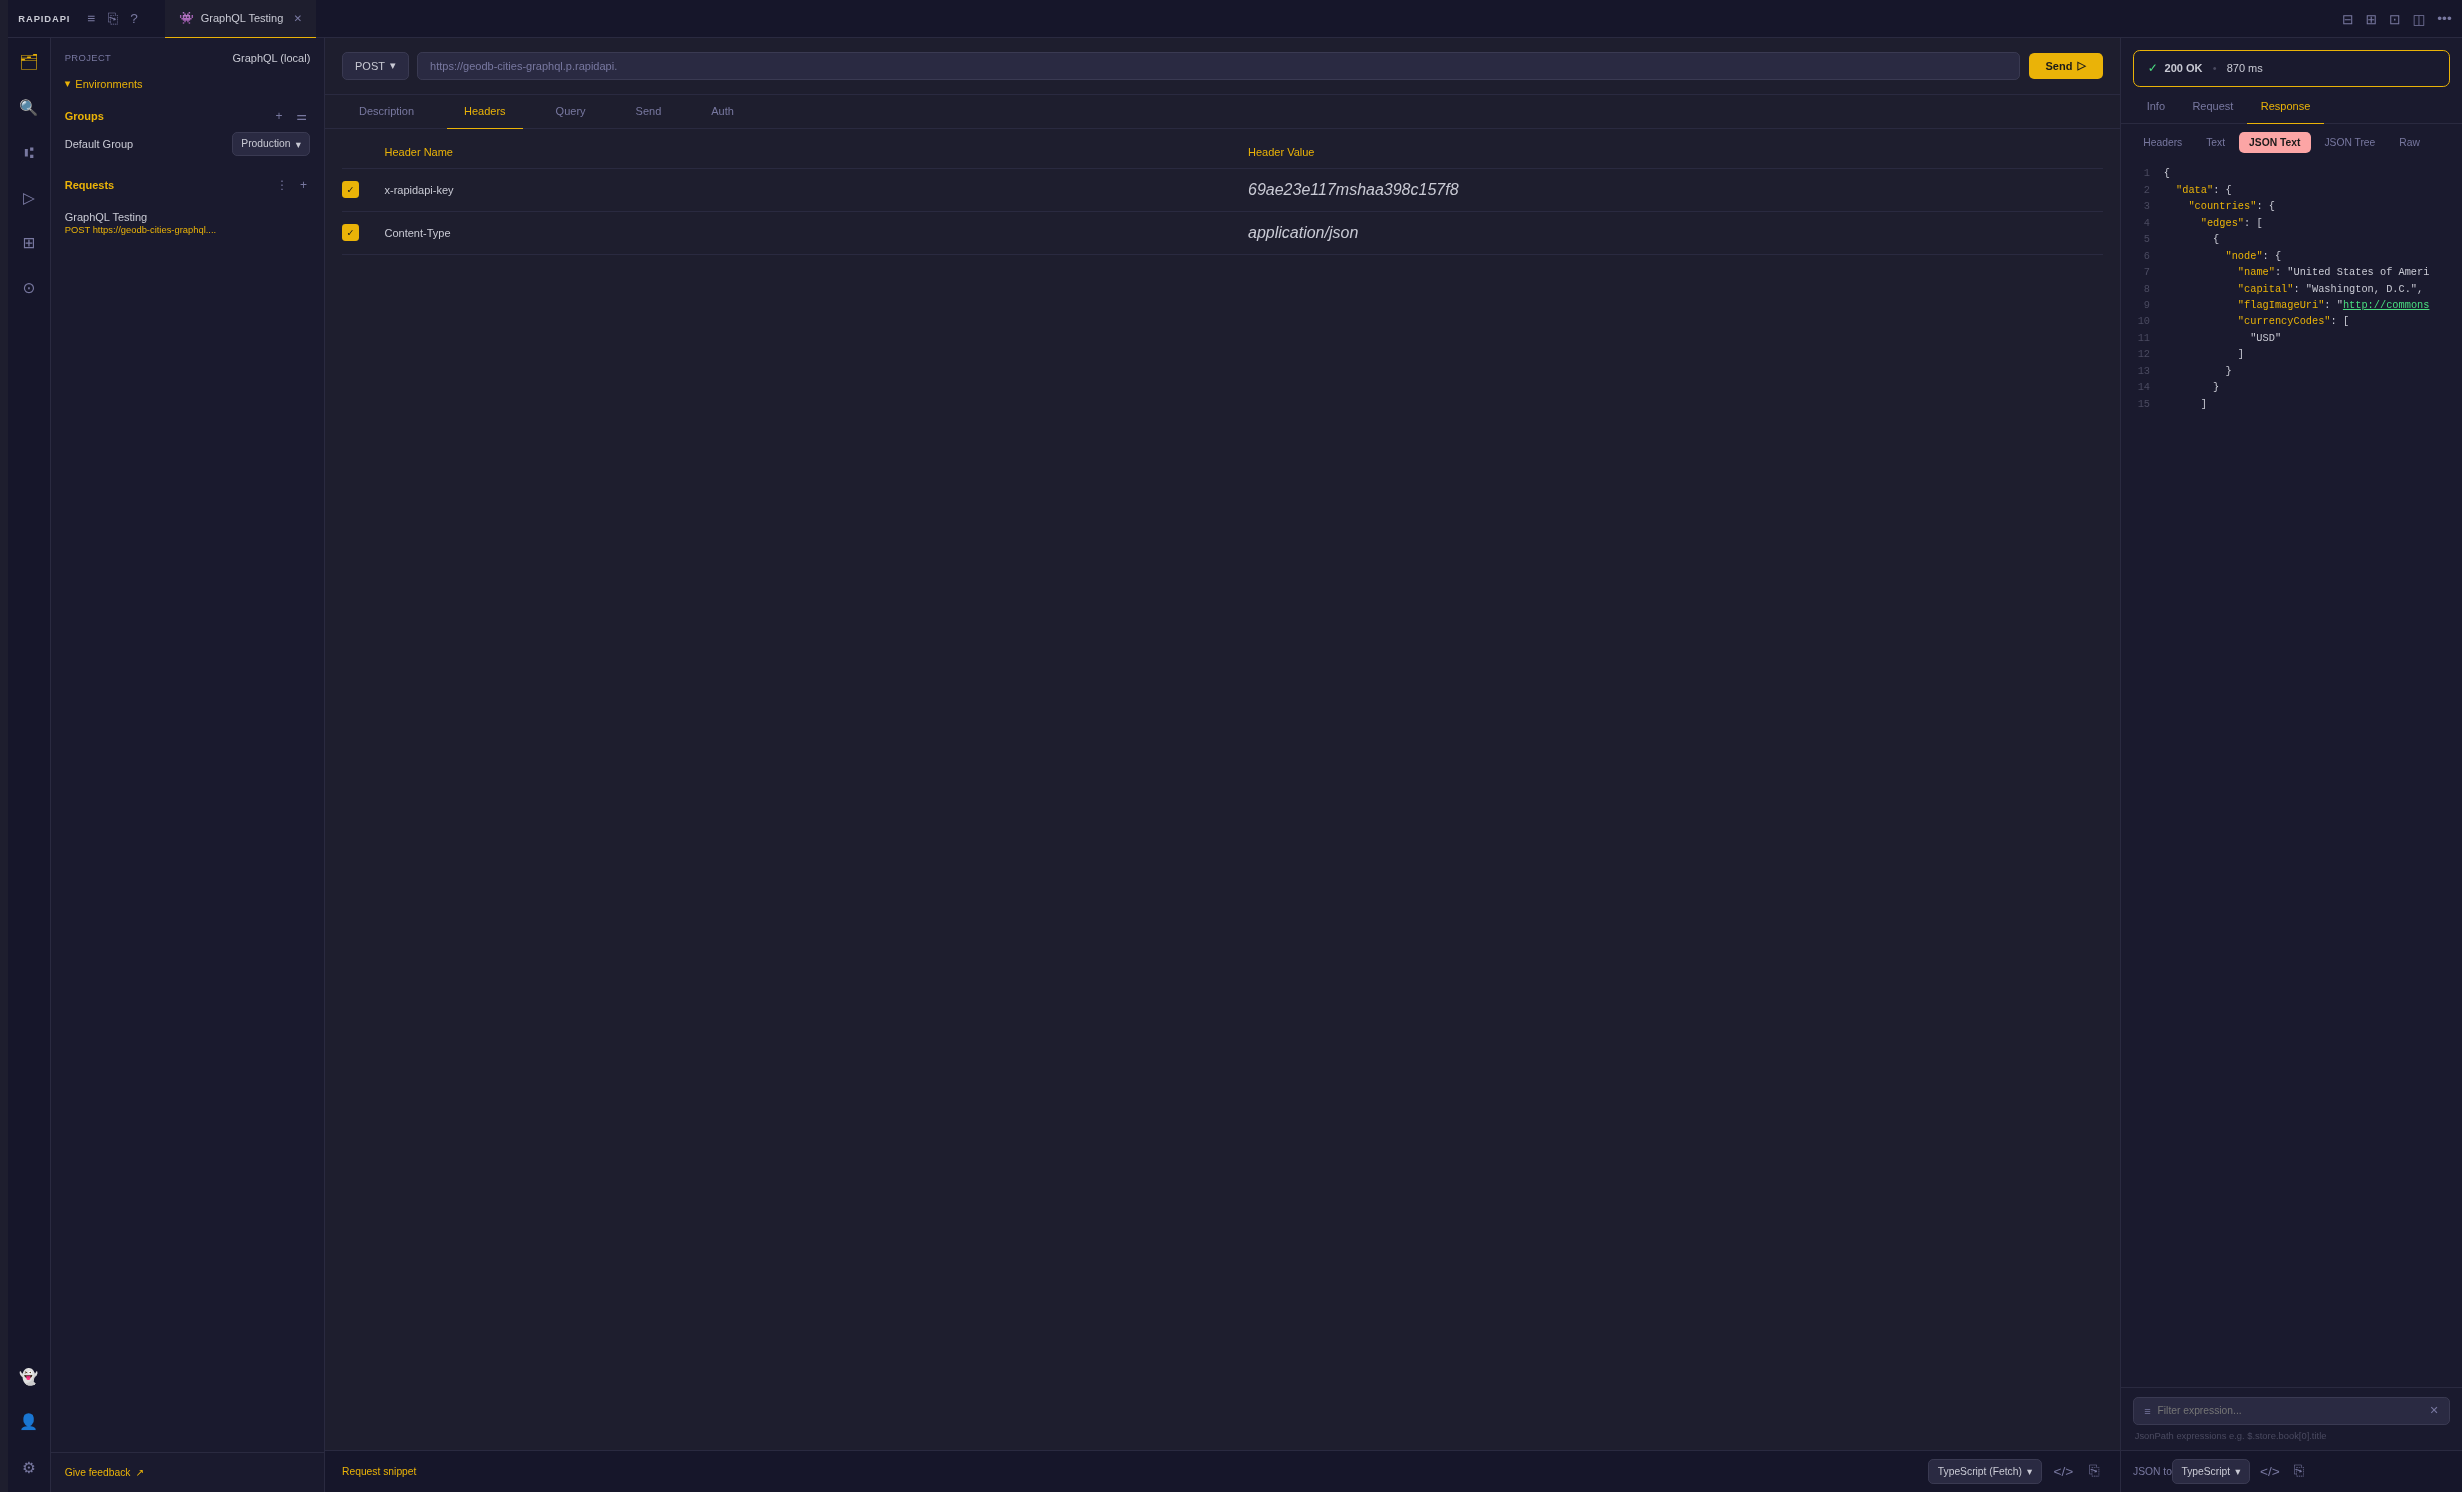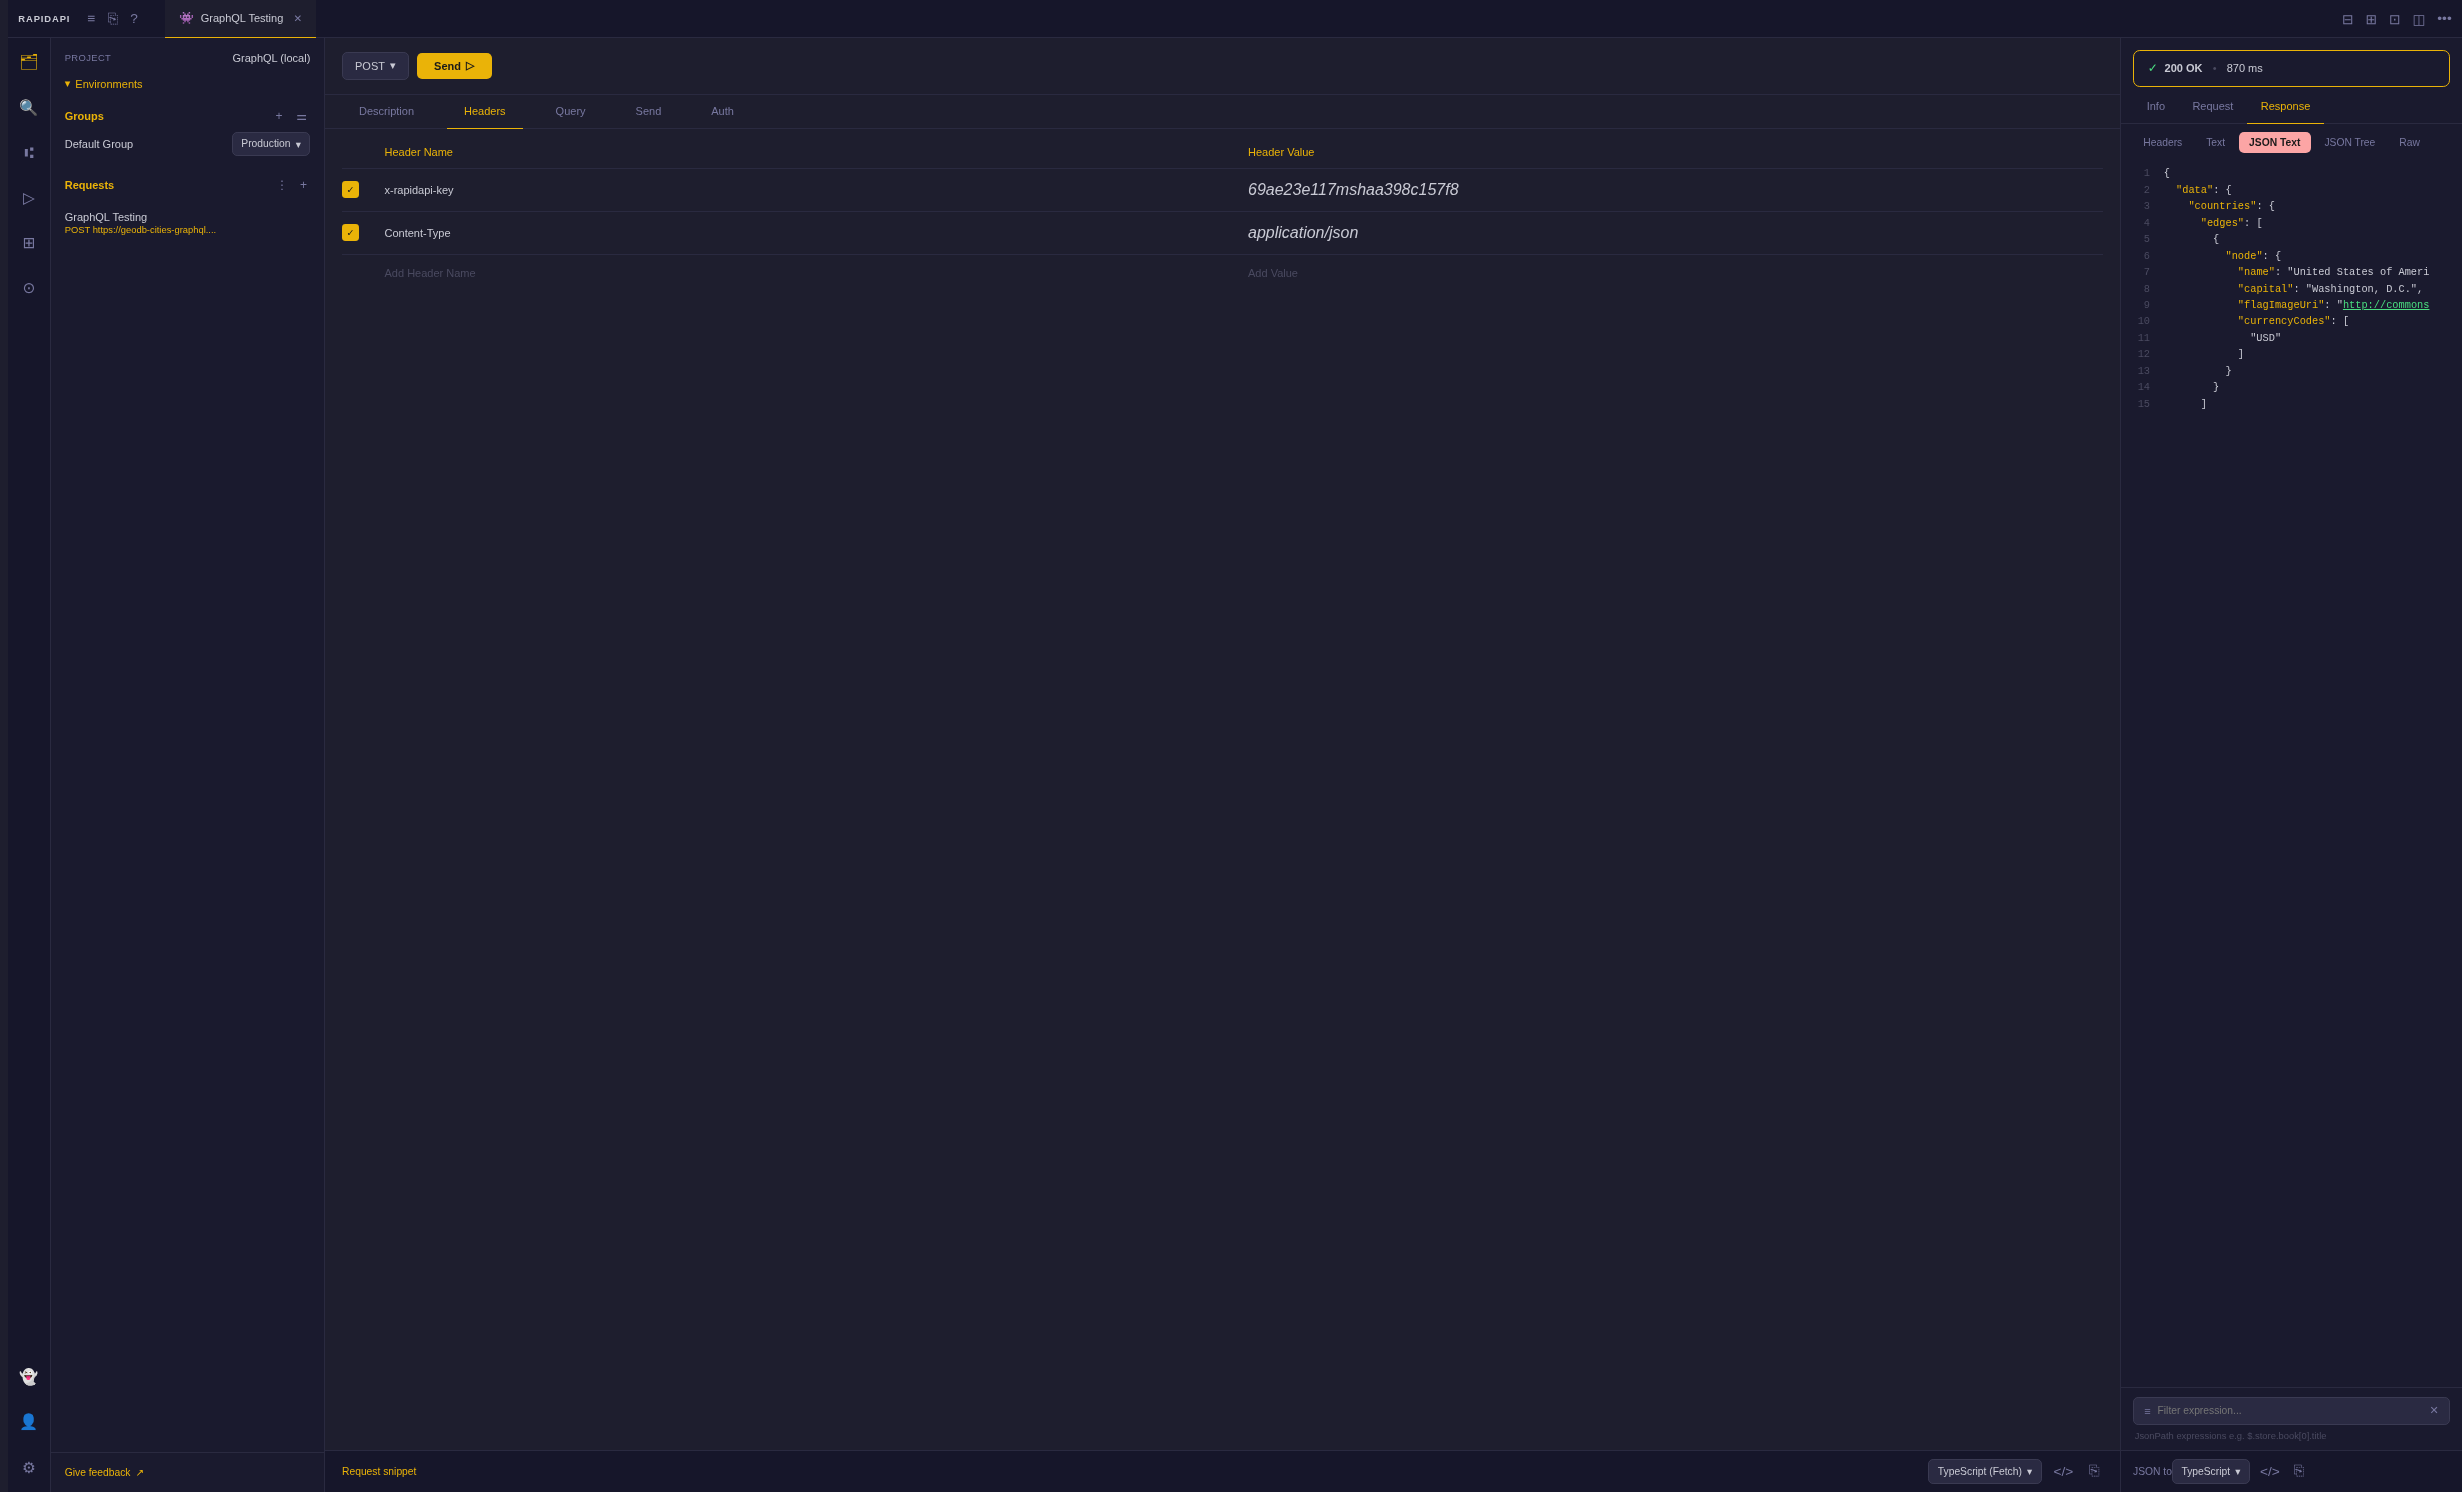--- a/index.html
+++ b/index.html
@@ -725,20 +725,23 @@
       </div>
     </div>
 
     <div class="center-panel">
 
       <div class="request-bar">
         <div class="method-select">
           <span>POST</span>
           <span>▾</span>
         </div>
+        <div class="url-input">
+          <span>https://geodb-cities-graphql.p.rapidapi.</span>
+        </div>
         <button class="send-btn">
           <span>Send</span>
           <span>▷</span>
         </button>
       </div>
 
       <div class="tabs-bar">
         <div class="tab-item">Description</div>
         <div class="tab-item active">Headers</div>
         <div class="tab-item">Query</div>
@@ -759,25 +762,20 @@
             <div class="header-name-cell">x-rapidapi-key</div>
             <div class="header-value-cell">69ae23e117mshaa398c157f8</div>
           </div>
 
           <div class="header-row">
             <div class="checkbox">✓</div>
             <div class="header-name-cell">Content-Type</div>
             <div class="header-value-cell">application/json</div>
           </div>
 
-          <div class="add-header-row">
-            <div></div>
-            <div class="add-placeholder">Add Header Name</div>
-            <div class="add-placeholder">Add Value</div>
-          </div>
         </div>
       </div>
 
       <div class="bottom-bar">
         <span class="bottom-left">Request snippet</span>
         <div class="bottom-right">
           <div class="language-select">
             <span>TypeScript (Fetch)</span>
             <span>▾</span>
           </div>

